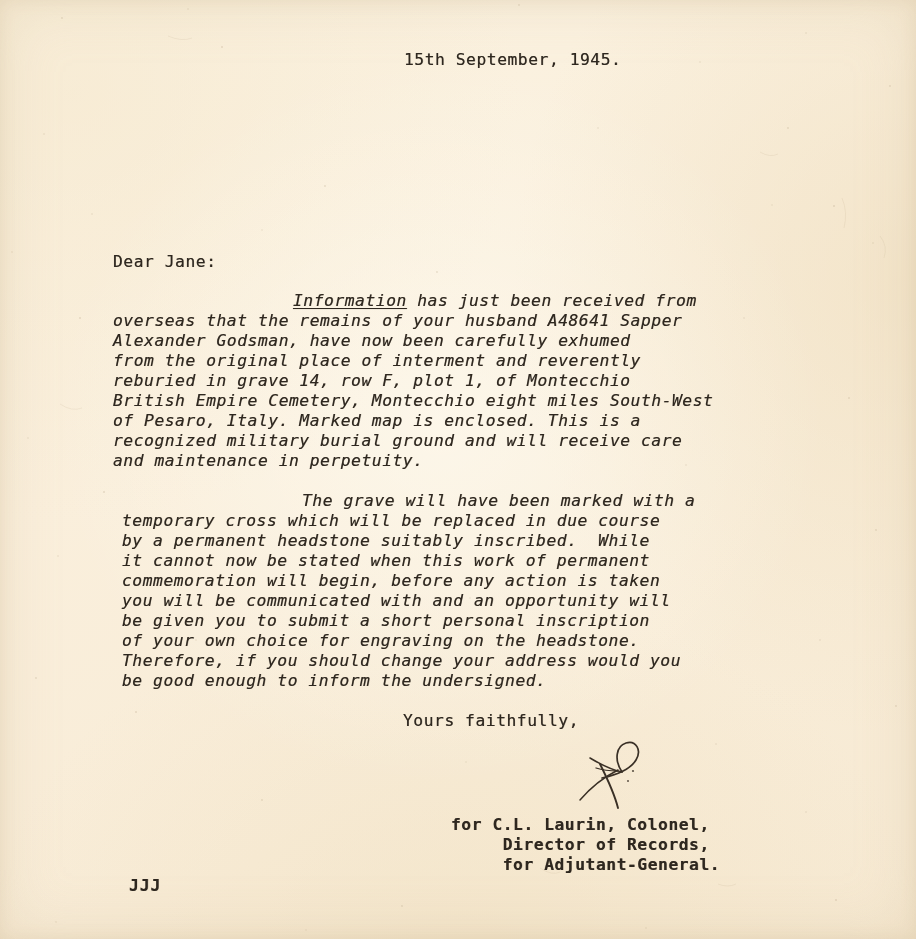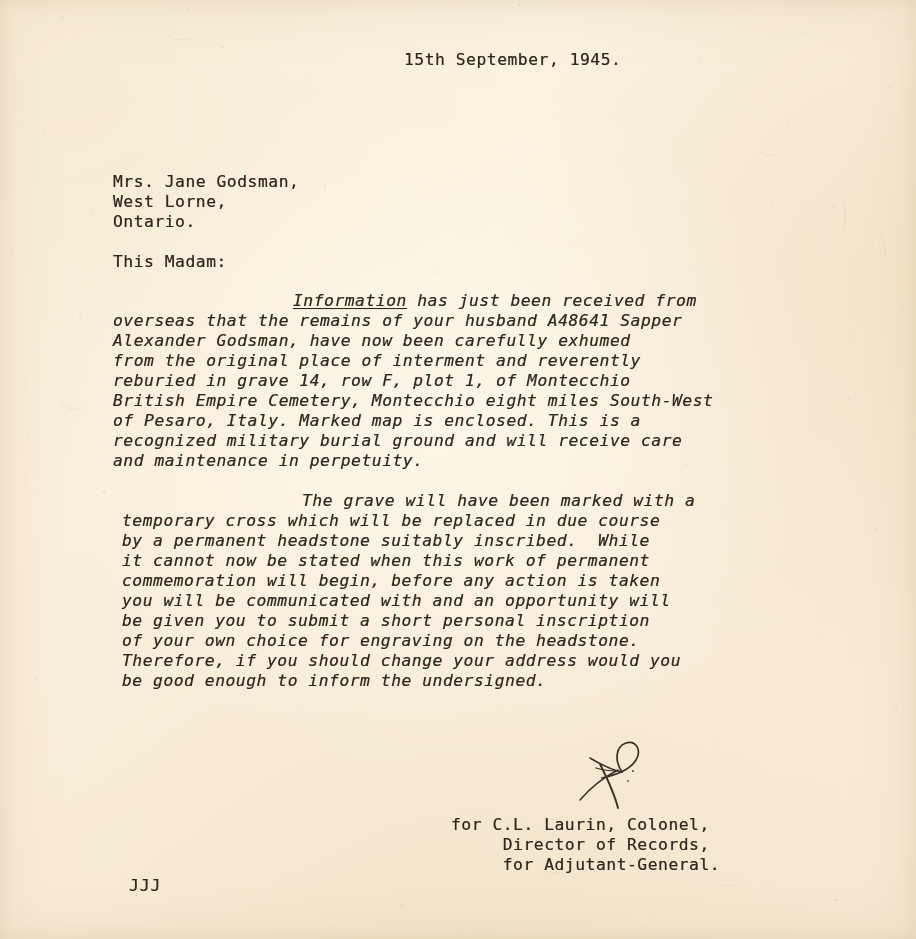--- a/index.html
+++ b/index.html
@@ -48,21 +48,21 @@
     letter-spacing: 0.55px;
     color: #2e271f;
     white-space: pre;
     text-shadow:
       0.35px 0 0 rgba(46,39,31,0.30),
       -0.35px 0 0 rgba(46,39,31,0.18),
       0 0.35px 0 rgba(46,39,31,0.16);
   }
 
   .tw.bold {
-    font-weight: normal;
+    font-weight: bold;
   }
 
   #date-line {
     left: 404px;
     top: 50px;
   }
 
   #addressee {
     left: 113px;
     top: 172px;
@@ -182,25 +182,22 @@
       <path d="M718 884 q10 4 18 0"></path>
       <path d="M168 36 q14 6 24 2"></path>
       <path d="M540 868 q12 8 20 4"></path>
     </g>
   </svg>
 
   <div id="edge-shade"></div>
 
   <div class="tw" id="date-line">15th September, 1945.</div>
 
-  <div class="tw" id="addressee">Mrs. Jane Godsman,
-West Lorne,
-Ontario.</div>
-
-  <div class="tw" id="salutation">This Madam:</div>
+
+  <div class="tw" id="salutation">Dear Jane:</div>
 
   <div class="tw" id="para-1"><span class="indent"></span><span class="underline">Information</span><span> has just been received from
 overseas that the remains of your husband A48641 Sapper
 Alexander Godsman, have now been carefully exhumed
 from the original place of interment and reverently
 reburied in grave 14, row F, plot 1, of Montecchio
 British Empire Cemetery, Montecchio eight miles South-West
 of Pesaro, Italy. Marked map is enclosed. This is a
 recognized military burial ground and will receive care
 and maintenance in perpetuity.</span></div>
@@ -209,20 +206,21 @@
 temporary cross which will be replaced in due course
 by a permanent headstone suitably inscribed.  While
 it cannot now be stated when this work of permanent
 commemoration will begin, before any action is taken
 you will be communicated with and an opportunity will
 be given you to submit a short personal inscription
 of your own choice for engraving on the headstone.
 Therefore, if you should change your address would you
 be good enough to inform the undersigned.</span></div>
 
+  <div class="tw" id="closing">Yours faithfully,</div>
 
   <svg id="signature-mark" viewBox="0 0 120 78" aria-hidden="true">
     <g fill="none" stroke="#3a3026" stroke-linecap="round" stroke-linejoin="round">
       <path d="M34 20 C 44 26, 56 32, 66 34" stroke-width="1.5"></path>
       <path d="M66 34 C 58 22, 60 8, 70 5 C 80 2, 86 12, 80 22
                C 74 32, 60 37, 46 40" stroke-width="1.7"></path>
       <path d="M24 62 C 36 48, 50 38, 62 32" stroke-width="1.5"></path>
       <path d="M44 26 C 50 38, 58 54, 62 70" stroke-width="1.9"></path>
       <path d="M40 30 C 46 32, 54 33, 62 33" stroke-width="1.3"></path>
     </g>

